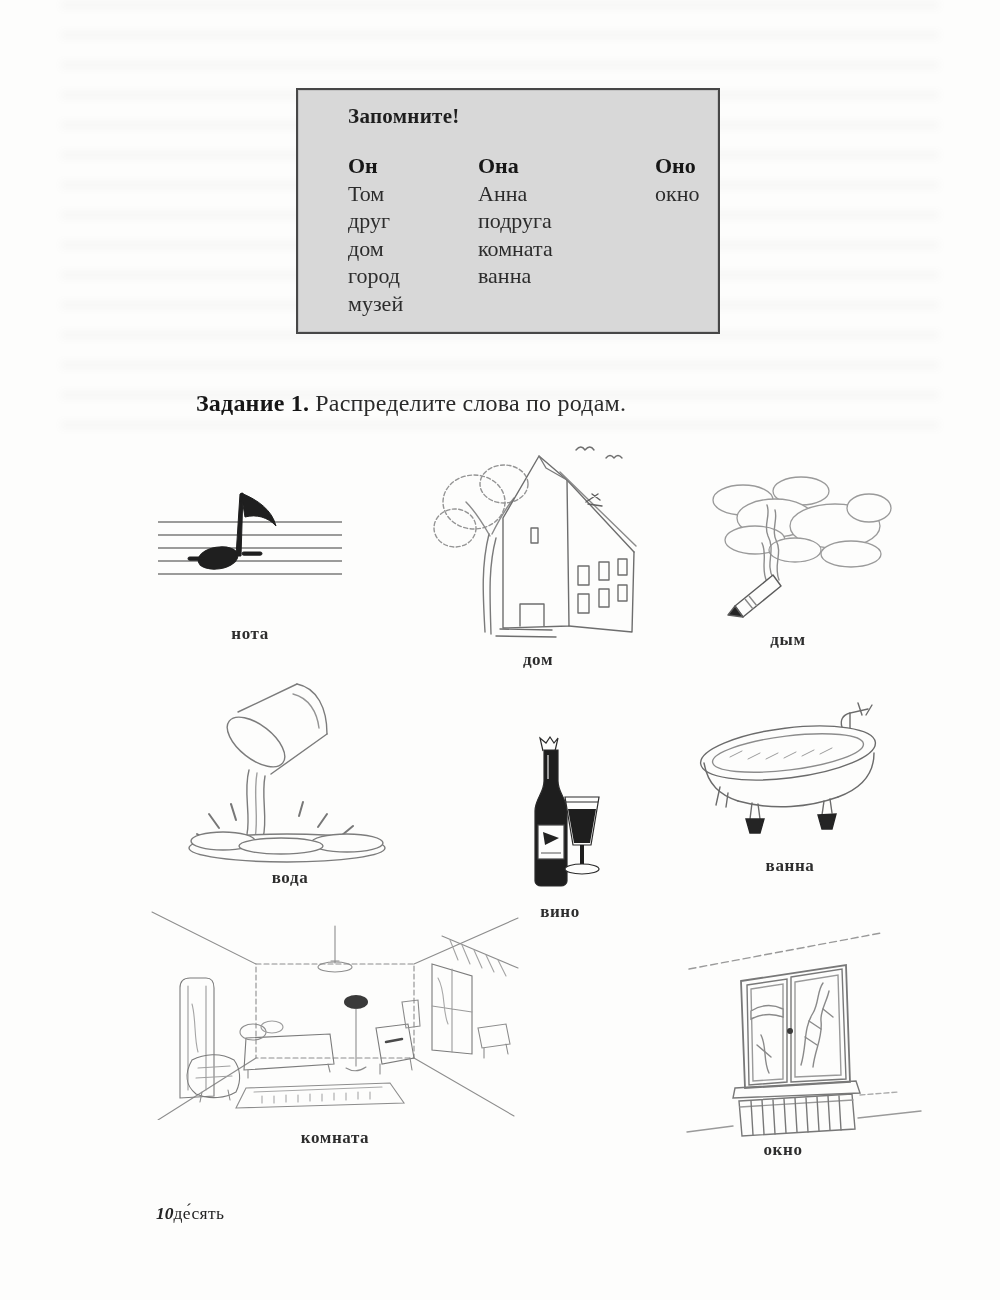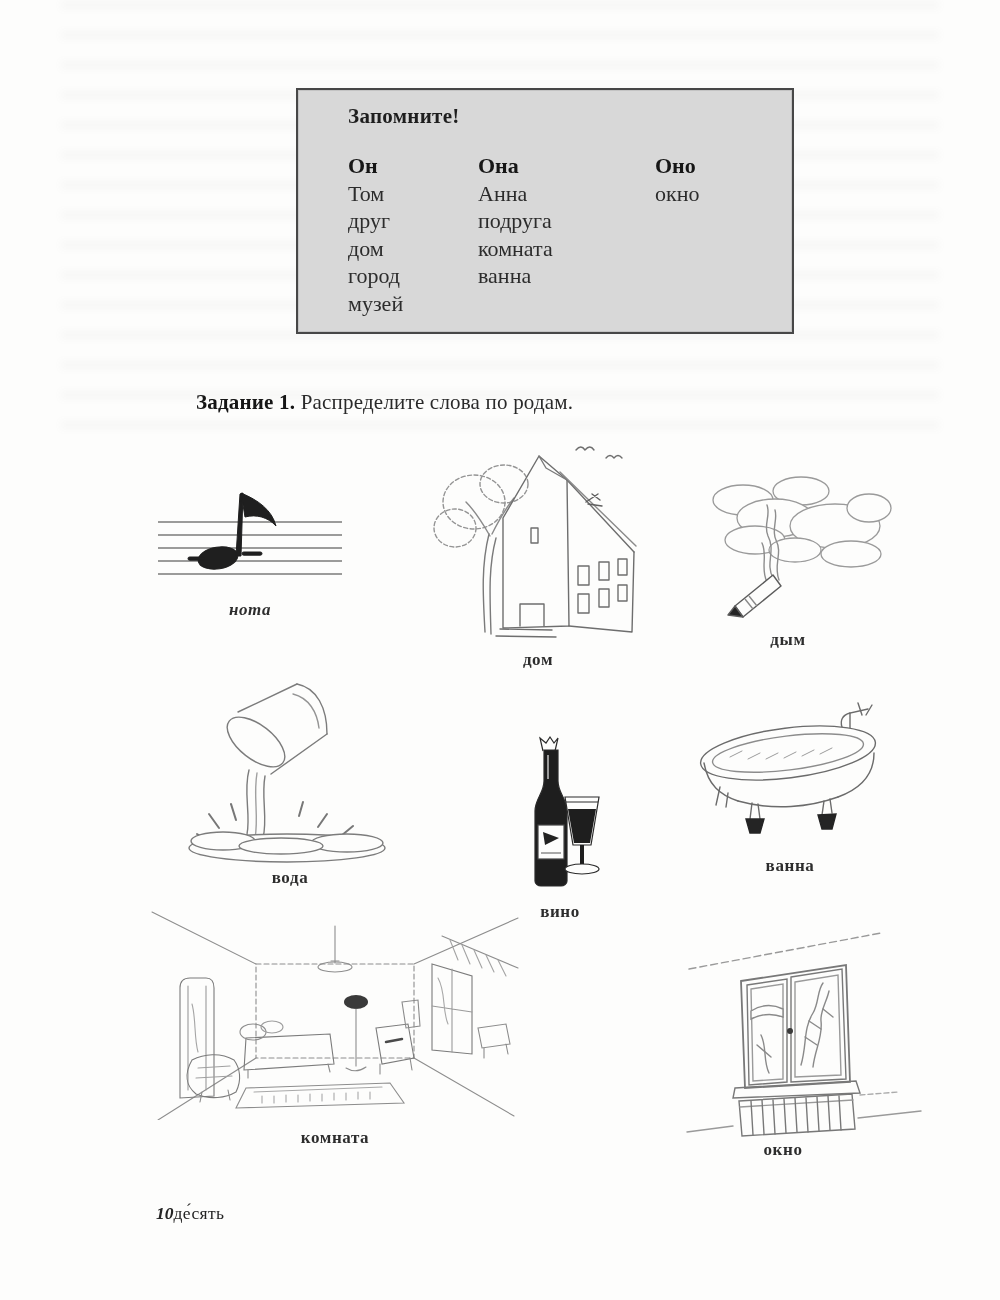--- a/index.html
+++ b/index.html
@@ -10,37 +10,37 @@
   }
   
   #bleed{
     position:absolute;left:60px;top:0;width:880px;height:430px;
     background:repeating-linear-gradient(180deg,
       rgba(120,120,120,0.07) 0 10px, rgba(0,0,0,0) 10px 30px);
     filter:blur(3px);opacity:.5;pointer-events:none;
   }
   
   #memo-box{
-    position:absolute;left:296px;top:88px;width:498px;height:246px;
+    position:absolute;left:296px;top:88px;width:424px;height:246px;
     background:#d8d8d8;border:2px solid #474747;box-sizing:border-box;
     box-shadow:inset 0 0 0 1px #c3c3c3;
   }
   #memo-title{
     position:absolute;left:50px;top:14px;
     font-weight:bold;font-size:21px;letter-spacing:.3px;color:#1e1e1e;
   }
   .memo-col{position:absolute;top:62px;font-size:22px;line-height:27.5px;color:#2c2c2c;}
   .memo-col .hdr{font-weight:bold;color:#161616;}
   #memo-col-on{left:50px;}
   #memo-col-ona{left:180px;}
   #memo-col-ono{left:340px;margin-left:17px;}
   
   #task{
     position:absolute;left:196px;top:390px;width:620px;
-    font-size:21px;letter-spacing:.2px;color:#2a2a2a;
+    font-size:24px;letter-spacing:.2px;color:#2a2a2a;
   }
   #task .num{font-weight:bold;color:#161616;}
   
   .illus{position:absolute;}
   .illus svg{display:block;}
   .pic-label{
     position:absolute;text-align:center;
     font-weight:bold;font-size:17px;letter-spacing:.6px;color:#2d2d2d;
   }
   
@@ -96,21 +96,21 @@
       </g>
       <g fill="#1f1f1f" stroke="#1f1f1f">
         <ellipse cx="63" cy="78" rx="20" ry="11" transform="rotate(-9 63 78)"></ellipse>
         <path d="M81,76 L85,14 L88,13 L86,76 Z"></path>
         <path d="M86,13 C103,20 117,30 121,46 C113,37 101,34 90,37 Z"></path>
         <rect x="33" y="77" width="17" height="3.2" rx="1.6"></rect>
         <rect x="87" y="72" width="20" height="3.2" rx="1.6"></rect>
       </g>
     </svg>
   </div>
-  <div class="pic-label" style="left:155px;top:600px;width:190px;font-style:italic;">нота</div>
+  <div class="pic-label" style="left:155px;top:624px;width:190px;">нота</div>
 
   <div class="illus" style="left:428px;top:438px;">
     <svg width="225" height="212" viewBox="0 0 225 212">
       <g fill="none" stroke="#6e6e6e" stroke-width="1.4" stroke-linejoin="round" stroke-linecap="round">
         <g stroke="#949494" stroke-dasharray="4 2.5">
           <ellipse cx="46" cy="64" rx="31" ry="27"></ellipse>
             <ellipse cx="76" cy="46" rx="24" ry="19"></ellipse>
           <ellipse cx="27" cy="90" rx="21" ry="19"></ellipse>
         </g>
         <path d="M57,194 C55,158 53,128 61,96" stroke="#7a7a7a"></path>

